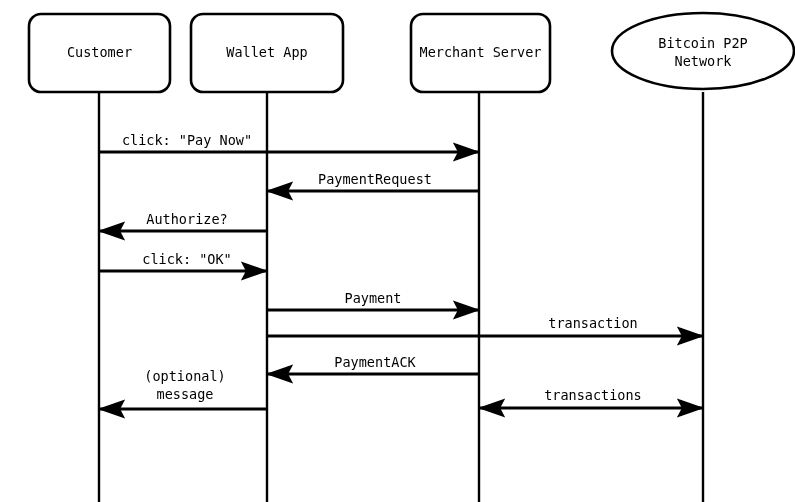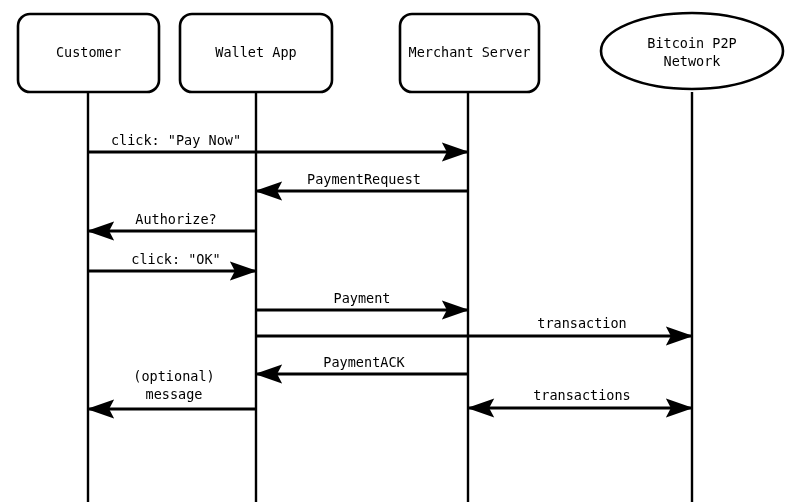--- a/index.html
+++ b/index.html
@@ -2,21 +2,21 @@
 <html><head>
 <meta charset="utf-8">
 <style>
   html,body{margin:0;padding:0;background:#ffffff;}
   body{
     width:795px;height:502px;
     font-family:"DejaVu Sans Mono","Liberation Mono",monospace;
     overflow:hidden;
     position:relative;
   }
-  #diagram-root{position:absolute;left:4px;top:0;width:686px;height:502px;}
+  #diagram-root{position:absolute;left:15px;top:0;width:686px;height:502px;}
   svg{display:block;}
   .node-label{
     font-family:"DejaVu Sans Mono","Liberation Mono",monospace;
     font-size:13.5px;
     fill:#000000;
     text-anchor:middle;
     dominant-baseline:middle;
   }
   .msg-label{
     font-family:"DejaVu Sans Mono","Liberation Mono",monospace;

